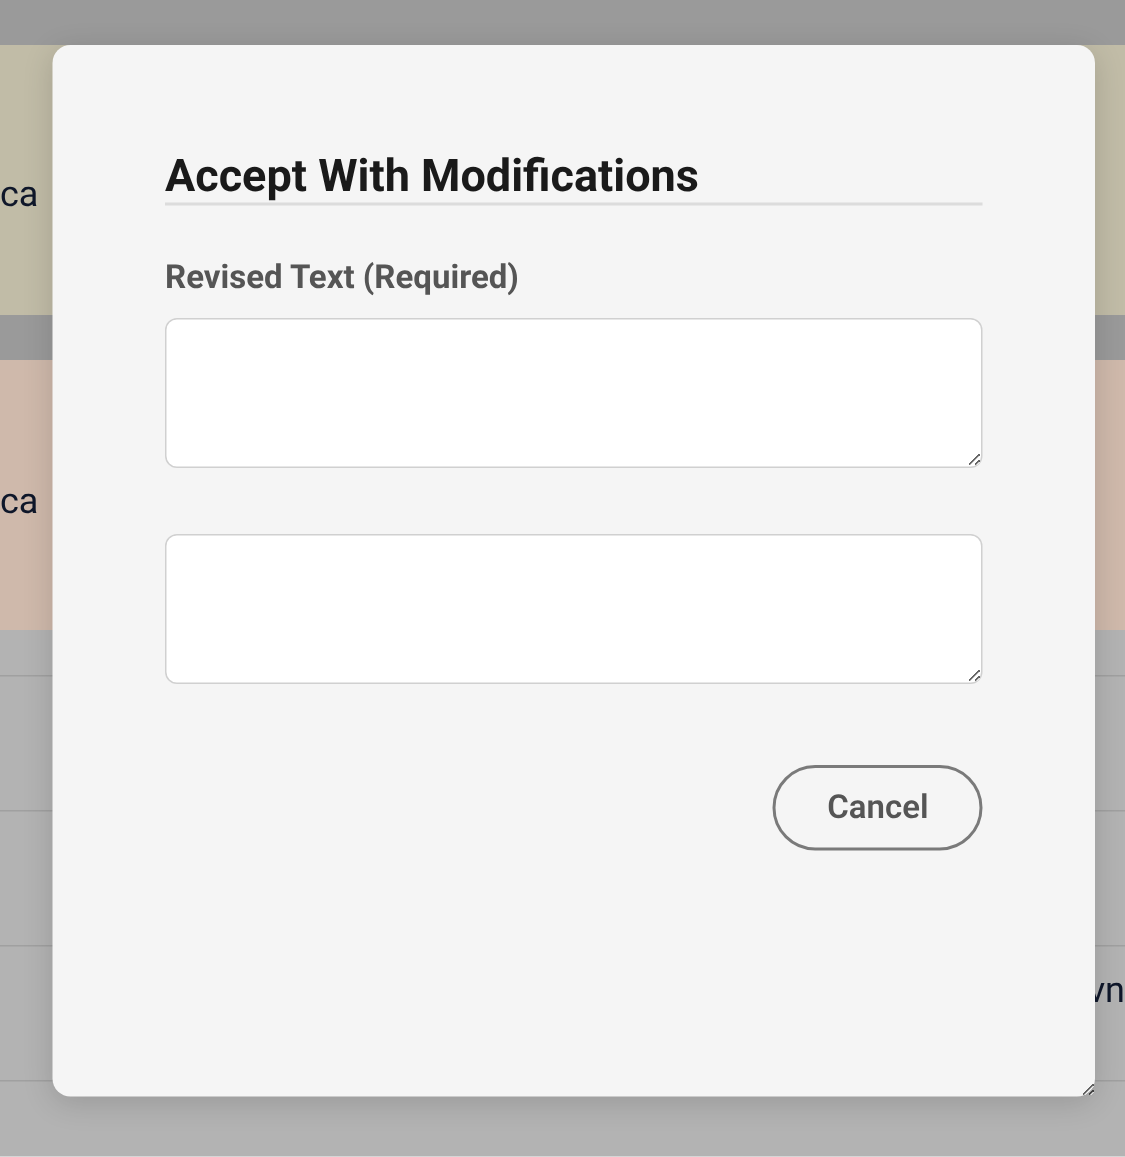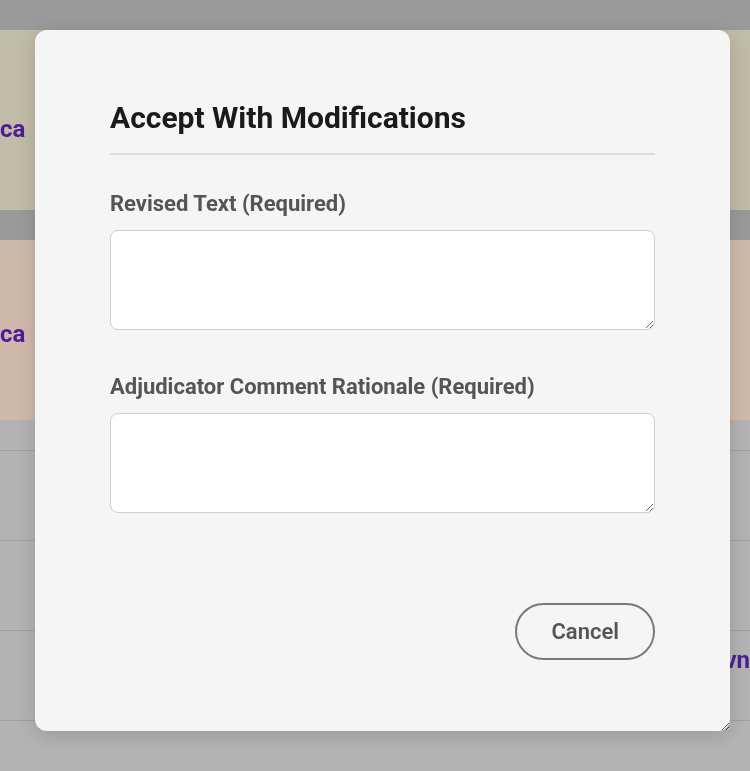--- a/index.html
+++ b/index.html
@@ -46,41 +46,40 @@
     .bg-line {
       position: absolute;
       left: 0;
       right: 0;
       height: 1px;
       background: #a0a0a0;
     }
     .bg-text {
       position: absolute;
       font-size: 24px;
-      color: #4c1d95;
-      font-weight: 700;
+      color: #0f172a;
+      font-weight: 400;
     }
     .modal {
       position: absolute;
       top: 30px;
       left: 35px;
       right: 20px;
       bottom: 40px;
       background: #f5f5f5;
       border-radius: 12px;
       padding: 70px 75px 40px 75px;
       box-shadow: 0 4px 20px rgba(0,0,0,0.15);
       resize: both;
       overflow: hidden;
     }
     .modal-title {
       font-size: 30px;
       font-weight: 700;
       color: #1a1a1a;
-      margin-bottom: 18px;
     }
     .divider {
       height: 2px;
       background: #dcdcdc;
       margin-bottom: 36px;
     }
     .field-label {
       font-size: 22px;
       color: #555;
       font-weight: 700;
@@ -117,21 +116,20 @@
       padding: 14px 34px;
       border-radius: 32px;
       cursor: pointer;
       border: none;
       font-family: inherit;
     }
     .btn-cancel {
       background: transparent;
       color: #555;
       border: 2px solid #7a7a7a;
-      margin-top: 36px;
     }
     .btn-submit {
       background: #1473e6;
       color: #fff;
     }
   </style>
 </head>
 <body>
 
 <div class="backdrop">
@@ -148,19 +146,18 @@
   <span class="bg-text" style="top:646px; right:0;">vn</span>
 </div>
 
 <div class="modal">
   <h1 class="modal-title">Accept With Modifications</h1>
   <div class="divider"></div>
 
   <div class="field-label">Revised Text (Required)</div>
   <textarea class="text-area ta1" value="" style=""></textarea>
 
-  <div class="field-label">Adjudicator Comment Rationale (Required)</div>
   <textarea class="text-area ta2" value="" style=""></textarea>
 
   <div class="button-row">
     <button class="btn btn-cancel">Cancel</button>
   </div>
 </div>
 
 </body></html>

